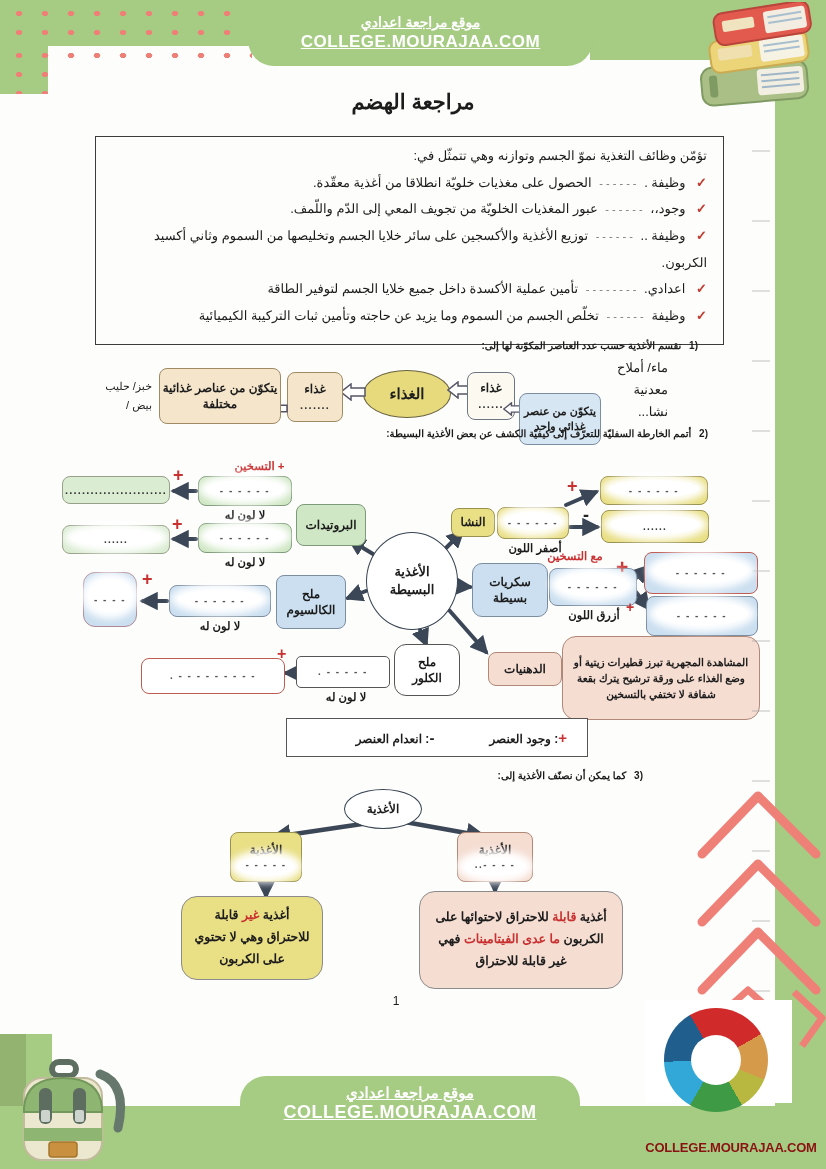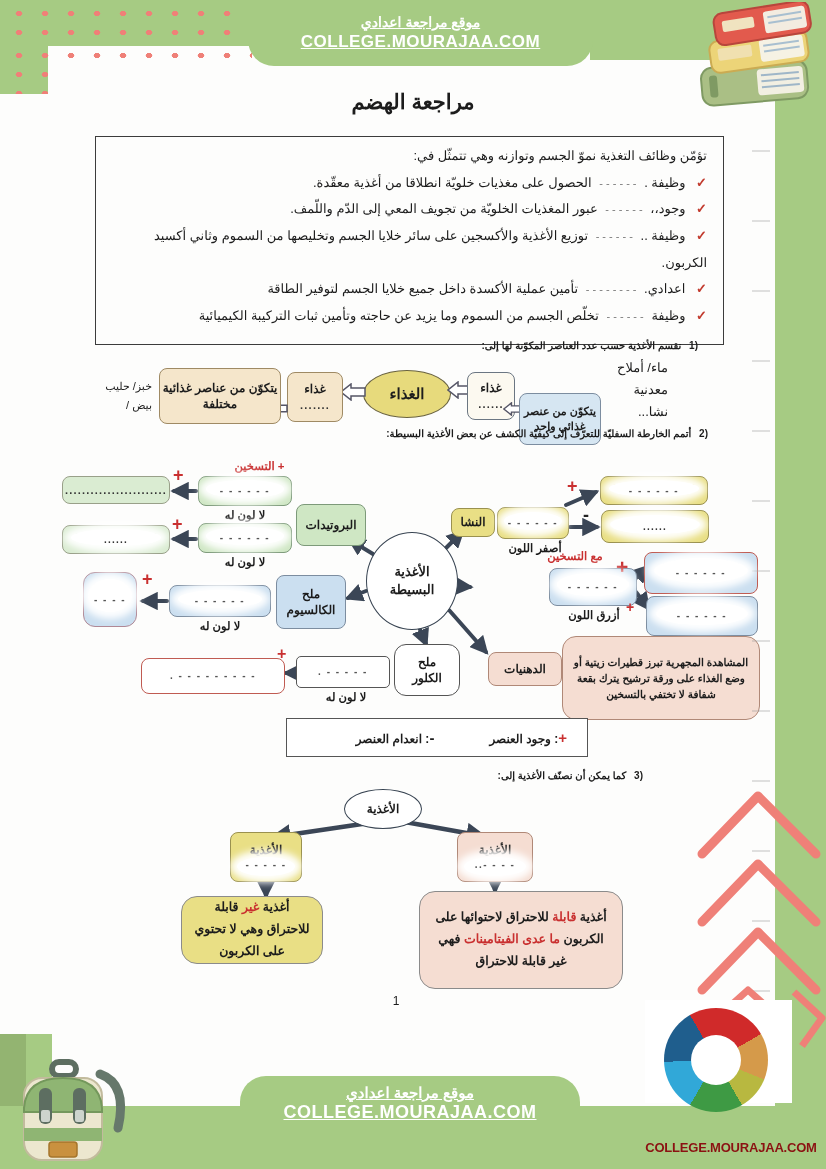--- a/index.html
+++ b/index.html
@@ -264,20 +264,24 @@
   <div class="minus" style="left:583px;top:506px;">-</div>
   <div class="node yellow" style="left:600px;top:476px;width:108px;height:29px;">
     <span class="blob"></span>
     <span class="dashline">- - - - - -</span>
   </div>
   <div class="node yellow" style="left:601px;top:510px;width:108px;height:33px;">
     <span class="blob"></span>
     <span class="dotline" style="font-size:10px;">......</span>
   </div>
 
+  <div class="node blue2" style="left:472px;top:563px;width:76px;height:54px;border-radius:10px;">
+    <span>سكريات</span>
+    <span>بسيطة</span>
+  </div>
   <div class="minilabel redlabel" style="left:536px;top:549px;width:78px;">مع التسخين</div>
   <div class="node blue2" style="left:549px;top:568px;width:88px;height:38px;">
     <span class="blob"></span>
     <span class="dashline">- - - - - -</span>
   </div>
   <div class="minilabel" style="left:558px;top:608px;width:72px;">أزرق اللون</div>
   <div class="plus" style="left:616px;top:556px;font-size:21px;">+</div>
   <div class="plus" style="left:626px;top:600px;font-size:14px;">+</div>
   <div class="node blue2 redborder" style="left:644px;top:552px;width:114px;height:42px;">
     <span class="blob"></span>
@@ -336,21 +340,21 @@
   <div class="node yellow" style="left:230px;top:832px;width:72px;height:50px;">
     <span>الأغذية</span>
     <span class="blob" style="top:50%;height:40%;"></span>
     <span class="dashline">- - - - -</span>
   </div>
   <div class="node pink" style="left:457px;top:832px;width:76px;height:50px;">
     <span>الأغذية</span>
     <span class="blob" style="top:50%;height:40%;"></span>
     <span class="dashline">..- - - -</span>
   </div>
-  <div class="abs bigdesc yellow" style="left:181px;top:896px;width:142px;height:68px;">
+  <div class="abs bigdesc yellow" style="left:181px;top:896px;width:142px;height:84px;">
     <span>
       <span>أغذية </span><span class="redseg">غير</span><span> قابلة للاحتراق وهي لا تحتوي على الكربون</span>
     </span>
   </div>
   <div class="abs bigdesc pink" style="left:419px;top:891px;width:204px;height:98px;">
     <span>
       <span>أغذية </span><span class="redseg">قابلة</span><span> للاحتراق لاحتوائها على الكربون </span><span class="redseg">ما عدى الفيتامينات</span><span> فهي غير قابلة للاحتراق</span>
     </span>
   </div>
 

